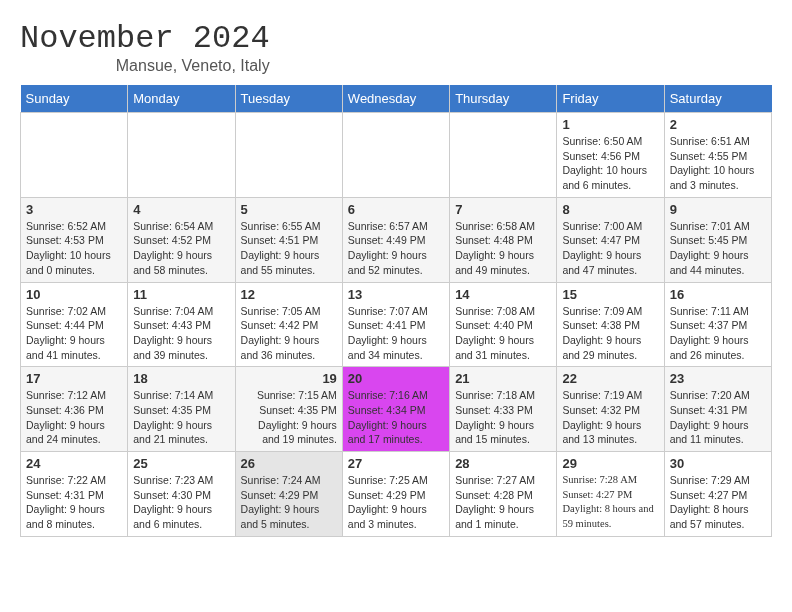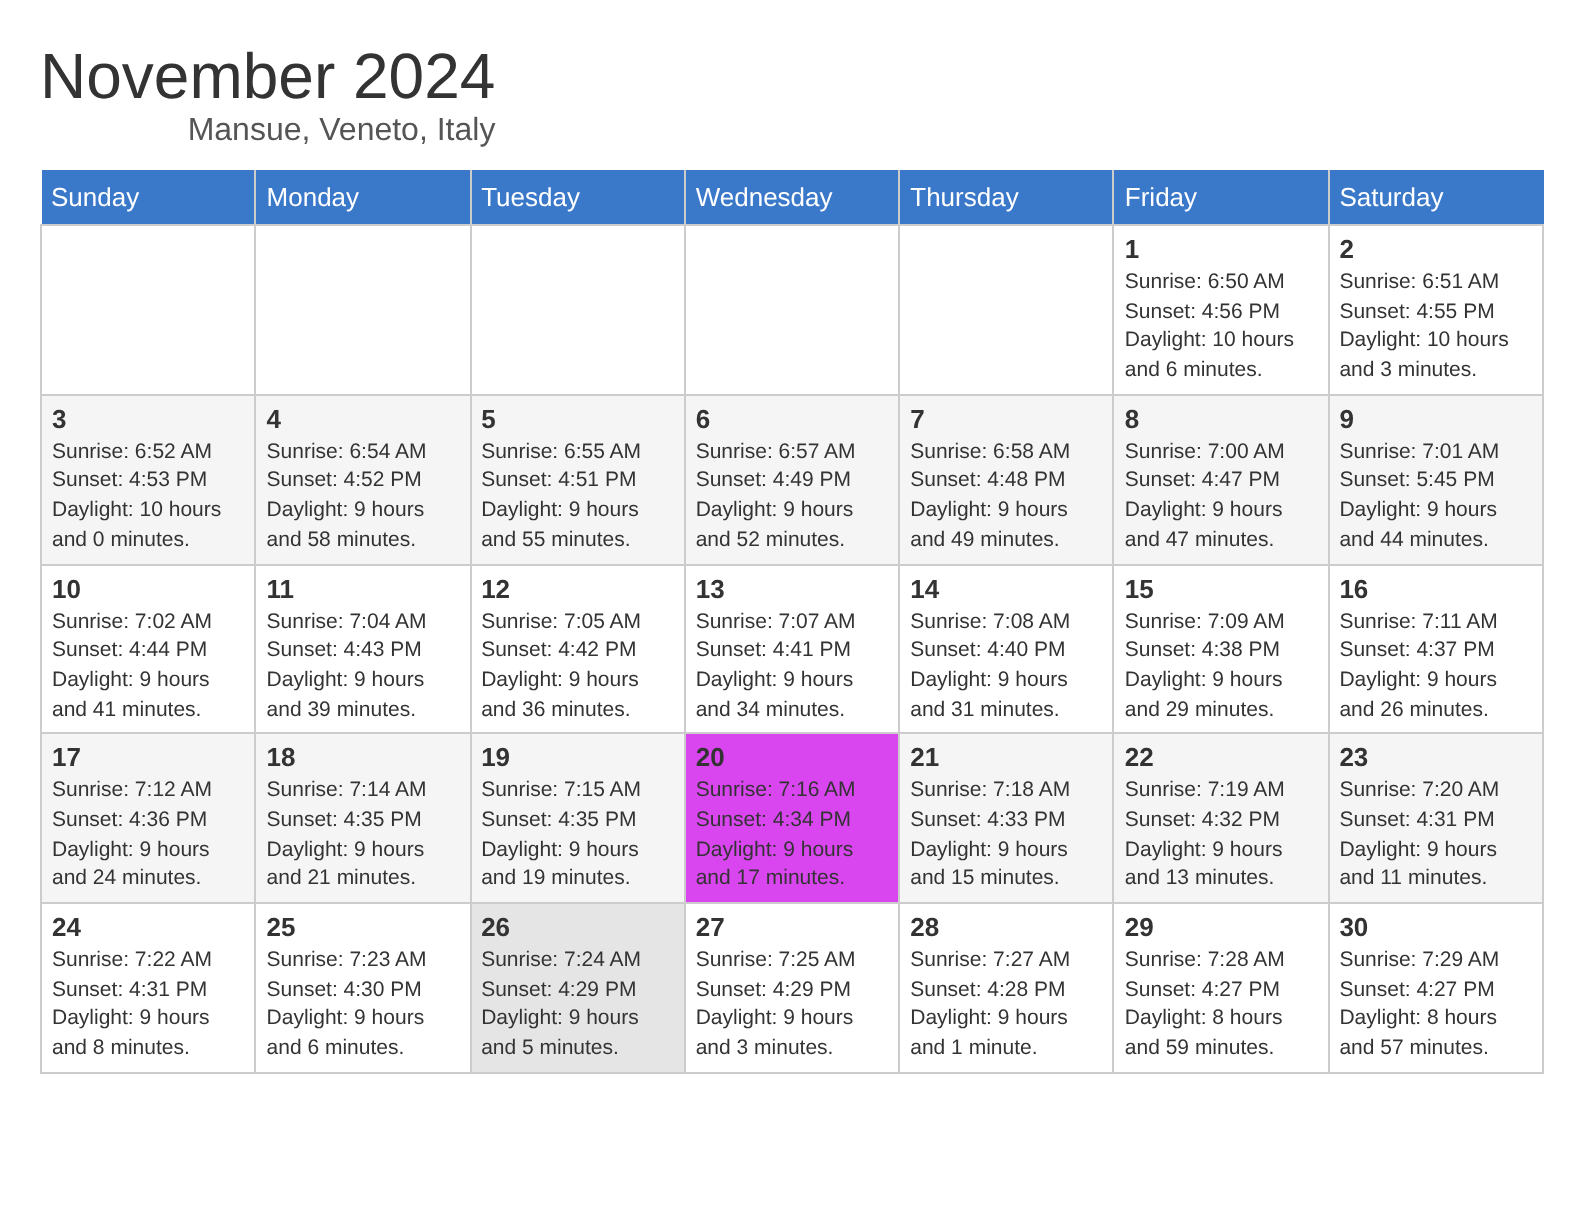--- a/index.html
+++ b/index.html
@@ -25,20 +25,21 @@
       width: 24px;
       height: 20px;
     }
     .title-area {
       text-align: right;
     }
     .month-title {
       font-size: 32px;
       font-weight: normal;
       color: #333;
+      font-family: Liberation Mono, monospace;
     }
     .location {
       font-size: 16px;
       color: #555;
     }
     table {
       width: 100%;
       border-collapse: collapse;
       font-size: 11px;
     }
@@ -218,21 +219,21 @@
           <div class="day-info" style="white-space: pre-line;">Sunrise: 7:12 AM
 Sunset: 4:36 PM
 Daylight: 9 hours and 24 minutes.</div>
         </td>
         <td style="background: rgb(245, 245, 245);">
           <span class="day-number">18</span>
           <div class="day-info" style="white-space: pre-line;">Sunrise: 7:14 AM
 Sunset: 4:35 PM
 Daylight: 9 hours and 21 minutes.</div>
         </td>
-        <td style="background: rgb(245, 245, 245);">
+        <td style="background: rgb(245, 245, 245); text-align: right;">
           <span class="day-number">19</span>
           <div class="day-info" style="white-space: pre-line;">Sunrise: 7:15 AM
 Sunset: 4:35 PM
 Daylight: 9 hours and 19 minutes.</div>
         </td>
         <td style="background: #d946ef;">
           <span class="day-number">20</span>
           <div class="day-info" style="white-space: pre-line;">Sunrise: 7:16 AM
 Sunset: 4:34 PM
 Daylight: 9 hours and 17 minutes.</div>
@@ -282,21 +283,21 @@
 Daylight: 9 hours and 3 minutes.</div>
         </td>
         <td style="background: rgb(255, 255, 255);">
           <span class="day-number">28</span>
           <div class="day-info" style="white-space: pre-line;">Sunrise: 7:27 AM
 Sunset: 4:28 PM
 Daylight: 9 hours and 1 minute.</div>
         </td>
         <td style="background: rgb(255, 255, 255);">
           <span class="day-number">29</span>
-          <div class="day-info" style="white-space: pre-line;">Sunrise: 7:28 AM
+          <div class="day-info" style="white-space: pre-line; font-family: Liberation Serif, serif;">Sunrise: 7:28 AM
 Sunset: 4:27 PM
 Daylight: 8 hours and 59 minutes.</div>
         </td>
         <td style="background: rgb(255, 255, 255);">
           <span class="day-number">30</span>
           <div class="day-info" style="white-space: pre-line;">Sunrise: 7:29 AM
 Sunset: 4:27 PM
 Daylight: 8 hours and 57 minutes.</div>
         </td>
       </tr>

